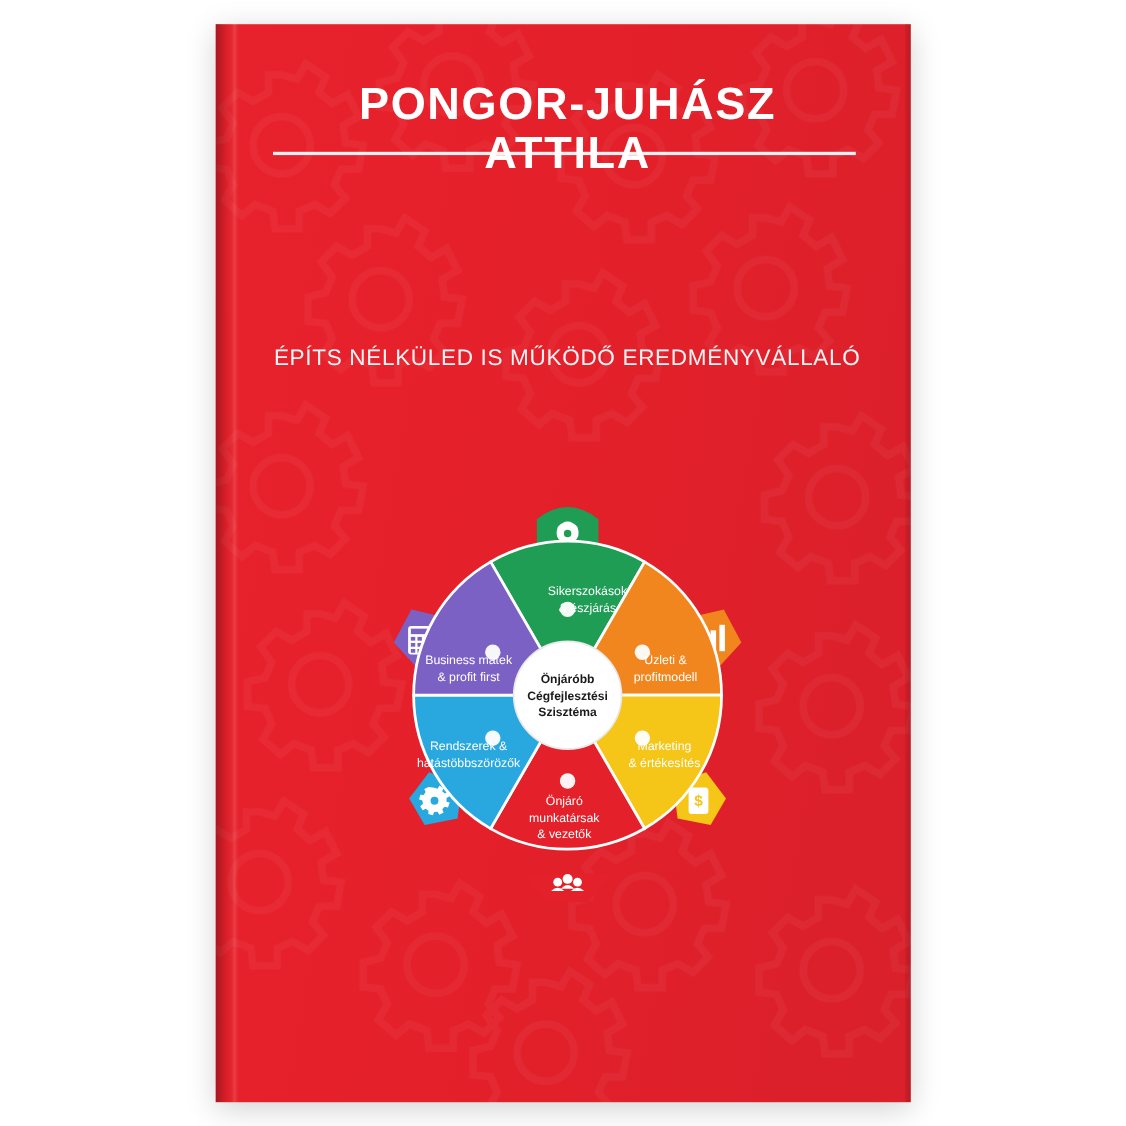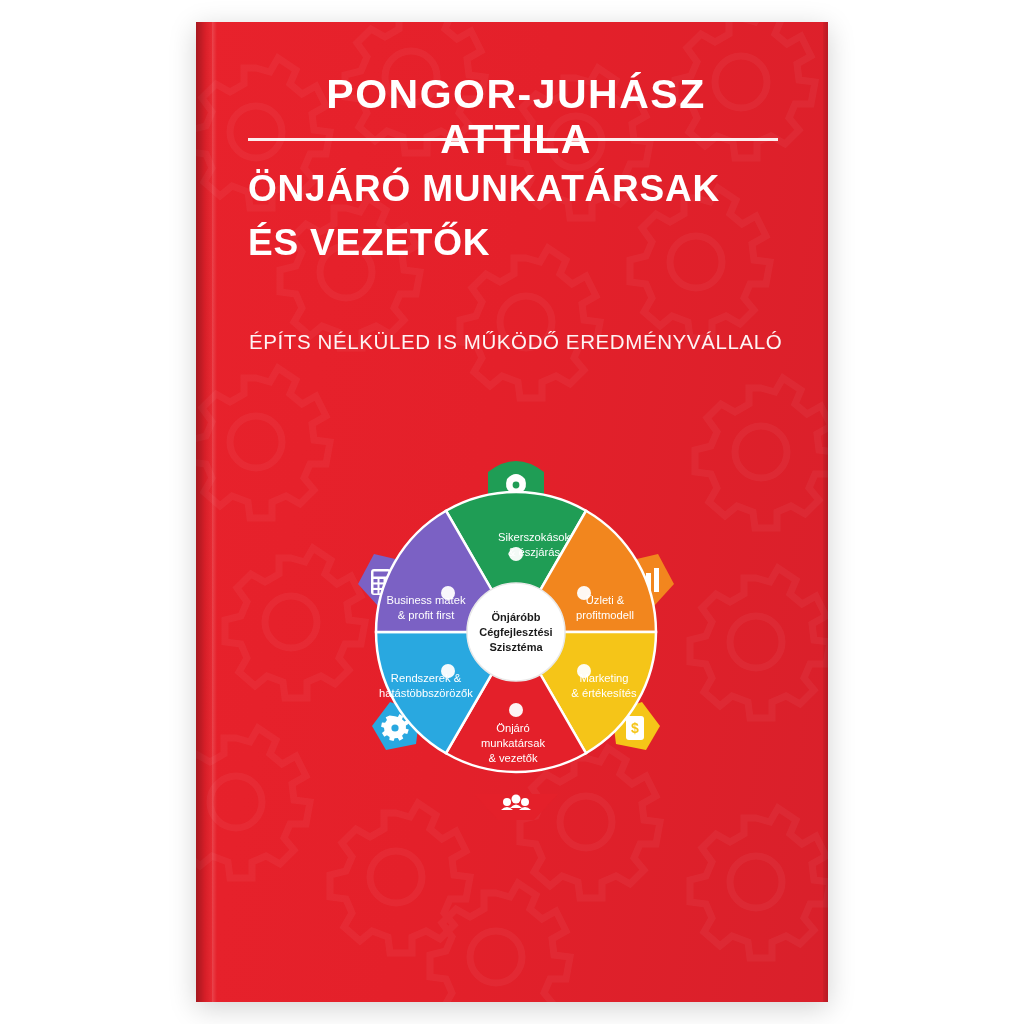--- a/index.html
+++ b/index.html
@@ -88,21 +88,21 @@
     color: #ffffff;
     font-size: 37px;
     font-weight: bold;
     letter-spacing: 0.8px;
     line-height: 1.45;
     text-transform: uppercase;
   }
   .subtitle {
     position: absolute;
     left: 53px;
-    top: 304px;
+    top: 288px;
     width: 560px;
     color: rgba(255,255,255,0.95);
     font-size: 20.5px;
     letter-spacing: 0.6px;
     line-height: 1.55;
     text-transform: uppercase;
   }
 
   
   .diagram {
@@ -166,24 +166,20 @@
       </g>
     </svg>
 
     <div class="spine"></div>
     <div class="spine-edge"></div>
     <div class="page-edge"></div>
 
     <div class="author">PONGOR-JUHÁSZ ATTILA</div>
     <div class="rule"></div>
 
-    <div class="title">
-      <div>ÖNJÁRÓ MUNKATÁRSAK</div>
-      <div>ÉS VEZETŐK</div>
-    </div>
 
     <div class="subtitle">
       <div>ÉPÍTS NÉLKÜLED IS MŰKÖDŐ EREDMÉNYVÁLLALÓ</div>
     </div>
 
     <div class="diagram">
       <svg viewBox="0 0 400 400" width="400" height="400">
 
         <g>
 

